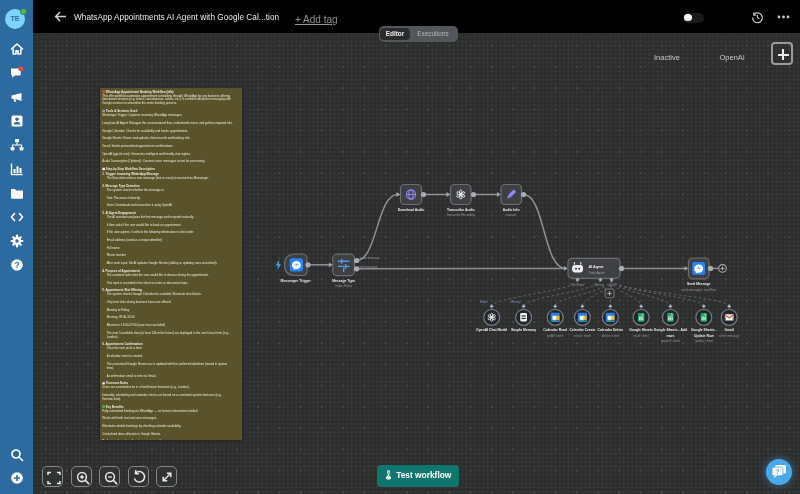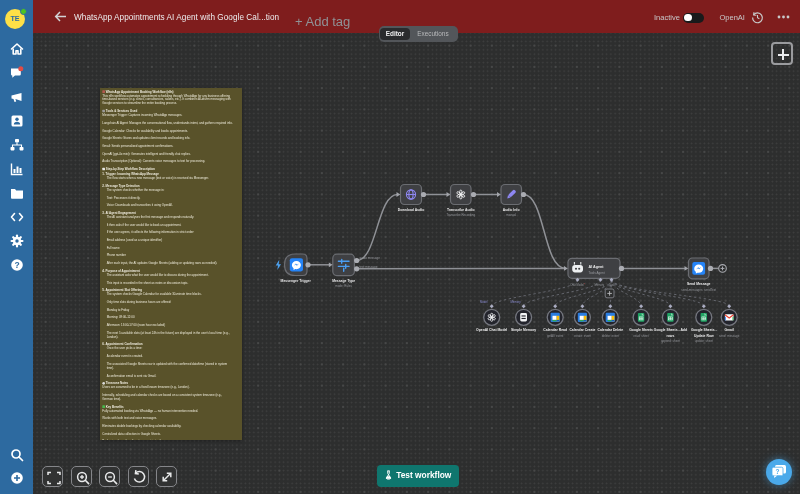--- a/index.html
+++ b/index.html
@@ -1,22 +1,22 @@
 <!DOCTYPE html>
 <html><head><meta charset="utf-8"><style>
 * { margin:0; padding:0; box-sizing:border-box; }
 html,body { width:800px; height:494px; overflow:hidden; background:#2d2e2e; font-family:"Liberation Sans", sans-serif; }
-#topbar { position:absolute; left:33px; top:0; right:0; height:33px; background:#7f1d1d; }
+#topbar { position:absolute; left:33px; top:0; right:0; height:33px; background:#000000; }
 #sidebar { position:absolute; left:0; top:0; width:33px; height:494px; background:#2d6aa0; z-index:5; }
 #canvas { position:absolute; left:33px; top:33px; right:0; bottom:0;
   background-image: radial-gradient(circle, #474848 0.8px, rgba(0,0,0,0) 0.9px), radial-gradient(circle, #3f4040 0.8px, rgba(0,0,0,0) 0.9px);
   background-size: 21.25px 21.25px, 4.25px 4.25px; background-position: 2px 2px, 2px 2px; }
-.tb { position:absolute; color:#c8c9ca; font-size:7.5px; }
+.tb { position:absolute; color:#c8c9ca; font-size:7.5px;margin-top:40px; }
 #title { position:absolute; left:41px; top:13px; color:#ededee; font-size:8.2px; font-weight:500; letter-spacing:0.05px; }
-#addtag { position:absolute; left:262px; top:13.5px; color:#909296; font-size:13px; }
+#addtag { position:absolute; left:262px; top:13.5px; color:#909296; font-size:10px;text-decoration:underline; }
 #tabs { position:absolute; left:378.5px; top:26px; width:79px; height:15.5px; background:#53565a; border-radius:5px; z-index:6; display:flex; align-items:center; padding:1.5px; }
 #tab1 { width:30px; height:12.5px; background:#2a2b2d; border-radius:4px; color:#f0f0f1; font-size:6.4px; font-weight:bold; text-align:center; line-height:12.5px; }
 #tab2 { flex:1; color:#b9babc; font-size:6.4px; text-align:center; }
 #toggle { position:absolute; left:650px; top:12.5px; width:20.5px; height:10px; background:#191a1b; border-radius:5px; }
 #toggle:before { content:""; position:absolute; left:1.2px; top:1.2px; width:7.6px; height:7.6px; background:#fff; border-radius:50%; }
 #plusbtn { position:absolute; left:770.5px; top:42px; width:22.5px; height:22.5px; border:2px solid #9a9b9e; border-radius:4px; z-index:4; }
 #plusbtn:before { content:""; position:absolute; left:9.8px; top:4.8px; width:2.2px; height:11.5px; background:#ebecee; }
 #plusbtn:after { content:""; position:absolute; left:5.2px; top:9.8px; width:11.5px; height:2.2px; background:#ebecee; }
 .cbtn { position:absolute; top:466px; width:21px; height:21px; border:1.4px solid #85868a; border-radius:5px; background:#313232; z-index:4; }
 #testbtn { position:absolute; left:376.5px; top:465px; width:82.5px; height:21.5px; background:#0f766e; border-radius:4px; z-index:4;
@@ -24,21 +24,21 @@
 #chatw { position:absolute; left:765.5px; top:458.5px; width:26px; height:26px; background:#4aa9ea; border-radius:50%; z-index:4; box-shadow:0 0 9px rgba(74,169,234,0.55); }
 #note { position:absolute; left:100px; top:88px; width:142px; height:352px; background:#59522a; overflow:hidden; z-index:2; box-shadow:0 1px 3px rgba(0,0,0,0.35); }
 #notein { width:426px; transform:scale(0.33333); transform-origin:0 0; padding:6px 7px; color:#efecdc; font-size:8.8px; line-height:12px; }
 #notein p { margin:0 0 11.1px 0; }
 #notein p.tight { line-height:11.6px; }
 #notein p.hgap { margin-bottom:3.5px; }
 #notein b { color:#f2efe2; }
 #notein .ind { padding-left:13px; }
 .em { display:inline-block; width:8px; height:8px; border-radius:1.5px; vertical-align:-1px; }
 .emr { border-radius:50%; }
-#avatar { position:absolute; left:5px; top:9px; width:20px; height:20px; border-radius:50%; background:#fde047; color:#2d6aa0; font-weight:bold; font-size:7.2px; text-align:center; line-height:20px; z-index:6; }
+#avatar { position:absolute; left:5px; top:9px; width:20px; height:20px; border-radius:50%; background:#7dd3fc; color:#2d6aa0; font-weight:bold; font-size:7.2px; text-align:center; line-height:20px; z-index:6; }
 #avdot { position:absolute; left:20px; top:7.5px; width:7px; height:7px; border-radius:50%; background:#4cc421; border:1.2px solid #2d6aa0; z-index:7; }
 </style></head>
 <body>
 <div id="canvas"></div>
 <div id="topbar">
   <svg style="position:absolute;left:21px;top:11px" width="13" height="11" viewBox="0 0 13 11">
       <path d="M6 1 L1.7 5.5 L6 10 M2 5.5 H12" stroke="#d2d3d5" stroke-width="1.5" fill="none"></path>
     </svg>
   <span id="title">WhatsApp Appointments AI Agent with Google Cal...tion</span>
   <span id="addtag">+ Add tag</span>

